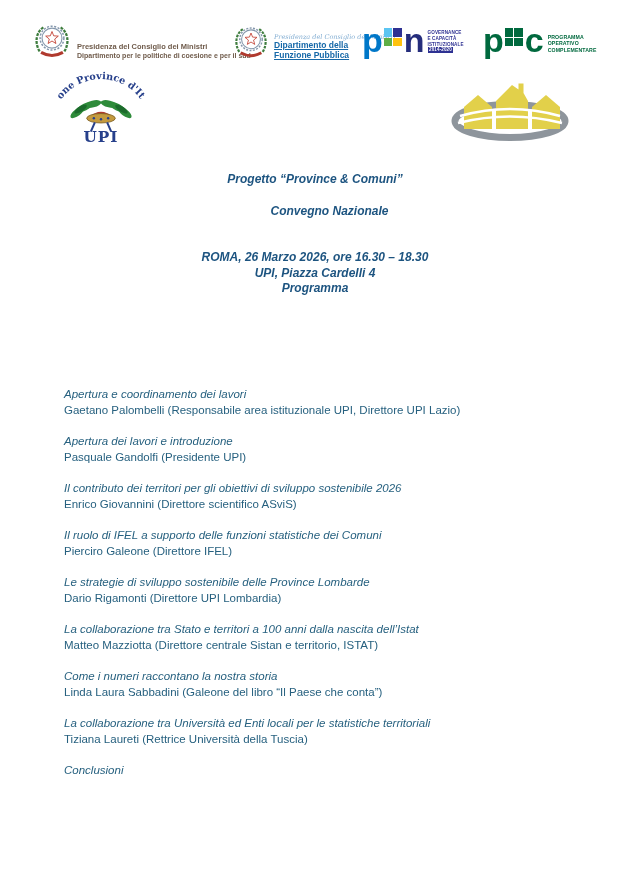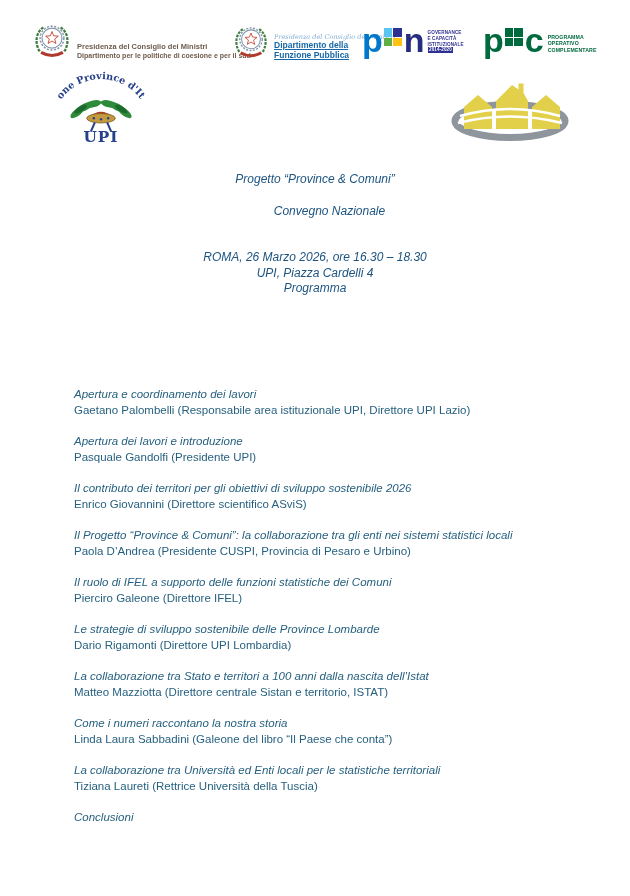--- a/index.html
+++ b/index.html
@@ -47,32 +47,32 @@
   #logo-poc .sq { background: #00693E; }
   #logo-poc .caption { margin-left: 5px; margin-top: 4px; font-size: 5.2px; line-height: 6.4px;
                        font-weight: bold; color: #00693E; letter-spacing: .1px; }
 
   #logo-upi  { position: absolute; left: 50px;  top: 64px; }
   #logo-dome { position: absolute; left: 450px; top: 74px; }
 
   
   #title-block {
     position: absolute; left: 0; right: 0; top: 172px;
-    text-align: center; color: #1D5480; font-weight: normal; font-size: 12px;
+    text-align: center; color: #1D5480; font-weight: bold; font-size: 12px;
   }
   #title-block .it { font-style: italic; }
   .t-project  { margin-bottom: 18px; }
   .t-event    { margin-bottom: 32px; padding-left: 29px; }
   .t-title    { line-height: 16px; margin-bottom: 18px; }
   .t-when     { line-height: 15.5px; }
   .t-prog     { }
 
   
   #agenda {
-    position: absolute; left: 74px; top: 387px; width: 525px;
+    position: absolute; left: 64px; top: 387px; width: 525px;
     color: #26607F; font-size: 11.5px; line-height: 15.5px;
   }
   .agenda-item { margin-bottom: 16px; }
   .agenda-title { font-style: italic; }
 </style>
 </head>
 <body>
 
 <svg width="0" height="0" style="position:absolute" aria-hidden="true">
   <symbol id="it-emblem" viewBox="0 0 40 40">
@@ -202,24 +202,20 @@
   </div>
   <div class="agenda-item">
     <div class="agenda-title">Apertura dei lavori e introduzione</div>
     <div class="agenda-speaker">Pasquale Gandolfi (Presidente UPI)</div>
   </div>
   <div class="agenda-item">
     <div class="agenda-title">Il contributo dei territori per gli obiettivi di sviluppo sostenibile 2026</div>
     <div class="agenda-speaker">Enrico Giovannini (Direttore scientifico ASviS)</div>
   </div>
   <div class="agenda-item">
-    <div class="agenda-title">Il Progetto “Province &amp; Comuni”: la collaborazione tra gli enti nei sistemi statistici locali</div>
-    <div class="agenda-speaker">Paola D’Andrea (Presidente CUSPI, Provincia di Pesaro e Urbino)</div>
-  </div>
-  <div class="agenda-item">
     <div class="agenda-title">Il ruolo di IFEL a supporto delle funzioni statistiche dei Comuni</div>
     <div class="agenda-speaker">Pierciro Galeone (Direttore IFEL)</div>
   </div>
   <div class="agenda-item">
     <div class="agenda-title">Le strategie di sviluppo sostenibile delle Province Lombarde</div>
     <div class="agenda-speaker">Dario Rigamonti (Direttore UPI Lombardia)</div>
   </div>
   <div class="agenda-item">
     <div class="agenda-title">La collaborazione tra Stato e territori a 100 anni dalla nascita dell’Istat</div>
     <div class="agenda-speaker">Matteo Mazziotta (Direttore centrale Sistan e territorio, ISTAT)</div>

